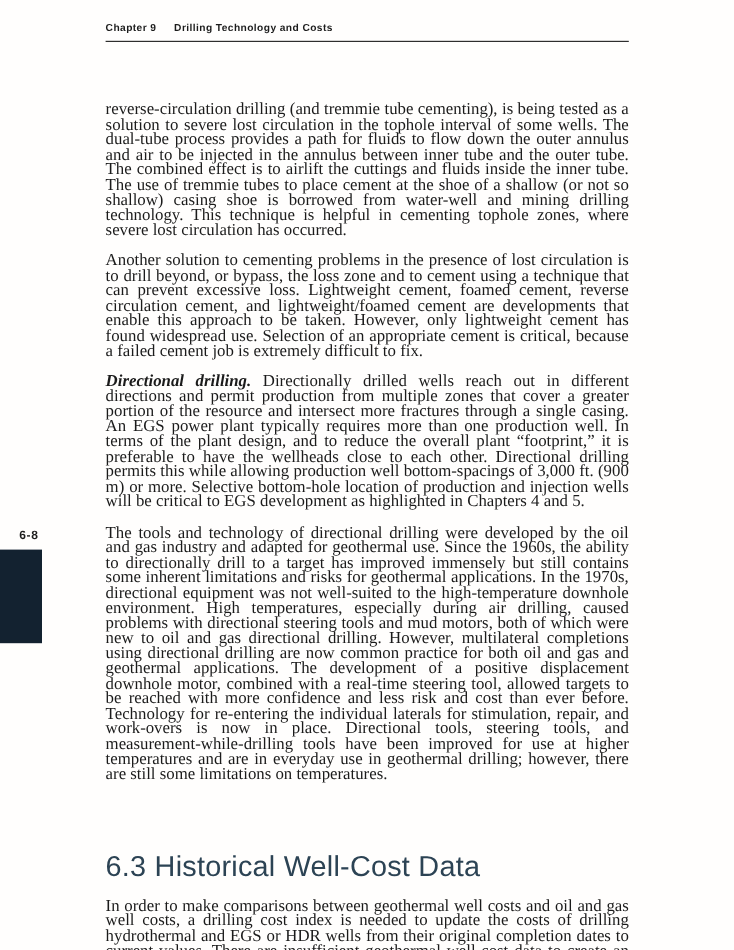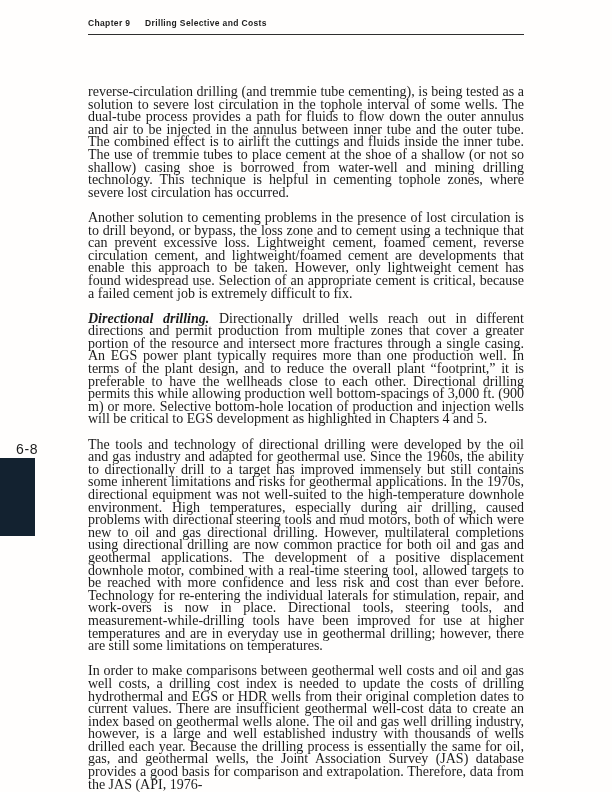--- a/index.html
+++ b/index.html
@@ -32,22 +32,22 @@
     white-space: nowrap;
   }
   .chapter-label {
     margin-right: 12px;
   }
   .page-number {
     position: absolute;
     left: 16px;
     top: 441px;
     font-family: "Liberation Sans", "DejaVu Sans", sans-serif;
-    font-size: 14px;
-    font-weight: normal;
+    font-size: 10px;
+    font-weight: bold;
     letter-spacing: 0.6px;
     color: #1c1c1c;
   }
   .chapter-tab {
     position: absolute;
     left: 0;
     top: 458px;
     width: 35px;
     height: 78px;
   }
@@ -76,35 +76,36 @@
     letter-spacing: 0.2px;
   }
 </style>
 </head>
 <body>
 
 <div class="page">
 
   <header class="page-header">
     <span class="chapter-label">Chapter 9</span>
-    <span class="chapter-title">Drilling Selective and Costs</span>
+    <span class="chapter-title">Drilling Technology and Costs</span>
   </header>
 
   <div class="page-number">6-8</div>
 
   <div class="chapter-tab" style="background: rgb(19, 34, 48);"></div>
 
   <main class="content">
 
     <p>reverse-circulation drilling (and tremmie tube cementing), is being tested as a solution to severe lost circulation in the tophole interval of some wells. The dual-tube process provides a path for fluids to flow down the outer annulus and air to be injected in the annulus between inner tube and the outer tube. The combined effect is to airlift the cuttings and fluids inside the inner tube. The use of tremmie tubes to place cement at the shoe of a shallow (or not so shallow) casing shoe is borrowed from water-well and mining drilling technology. This technique is helpful in cementing tophole zones, where severe lost circulation has occurred.</p>
 
     <p>Another solution to cementing problems in the presence of lost circulation is to drill beyond, or bypass, the loss zone and to cement using a technique that can prevent excessive loss. Lightweight cement, foamed cement, reverse circulation cement, and lightweight/foamed cement are developments that enable this approach to be taken. However, only lightweight cement has found widespread use. Selection of an appropriate cement is critical, because a failed cement job is extremely difficult to fix.</p>
 
     <p><span class="lead-in">Directional drilling.</span><span> Directionally drilled wells reach out in different directions and permit production from multiple zones that cover a greater portion of the resource and intersect more fractures through a single casing. An EGS power plant typically requires more than one production well. In terms of the plant design, and to reduce the overall plant “footprint,” it is preferable to have the wellheads close to each other. Directional drilling permits this while allowing production well bottom-spacings of 3,000 ft. (900 m) or more. Selective bottom-hole location of production and injection wells will be critical to EGS development as highlighted in Chapters 4 and 5.</span></p>
 
     <p>The tools and technology of directional drilling were developed by the oil and gas industry and adapted for geothermal use. Since the 1960s, the ability to directionally drill to a target has improved immensely but still contains some inherent limitations and risks for geothermal applications. In the 1970s, directional equipment was not well-suited to the high-temperature downhole environment. High temperatures, especially during air drilling, caused problems with directional steering tools and mud motors, both of which were new to oil and gas directional drilling. However, multilateral completions using directional drilling are now common practice for both oil and gas and geothermal applications. The development of a positive displacement downhole motor, combined with a real-time steering tool, allowed targets to be reached with more confidence and less risk and cost than ever before. Technology for re-entering the individual laterals for stimulation, repair, and work-overs is now in place. Directional tools, steering tools, and measurement-while-drilling tools have been improved for use at higher temperatures and are in everyday use in geothermal drilling; however, there are still some limitations on temperatures.</p>
 
+    <h1 class="section-heading" style="color: rgb(44, 67, 84);">6.3 Historical Well-Cost Data</h1>
 
     <p>In order to make comparisons between geothermal well costs and oil and gas well costs, a drilling cost index is needed to update the costs of drilling hydrothermal and EGS or HDR wells from their original completion dates to current values. There are insufficient geothermal well-cost data to create an index based on geothermal wells alone. The oil and gas well drilling industry, however, is a large and well established industry with thousands of wells drilled each year. Because the drilling process is essentially the same for oil, gas, and geothermal wells, the Joint Association Survey (JAS) database provides a good basis for comparison and extrapolation. Therefore, data from the JAS (API, 1976-</p>
 
   </main>
 
 </div>
 
 </body></html>

